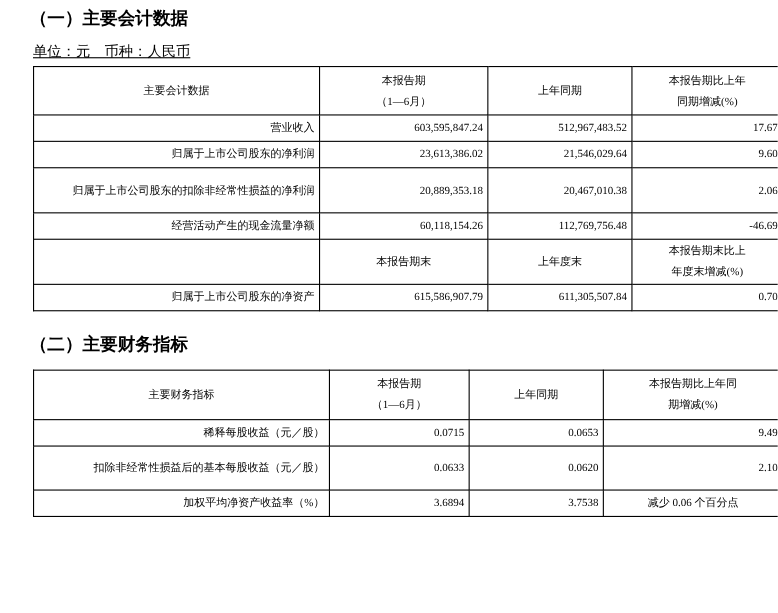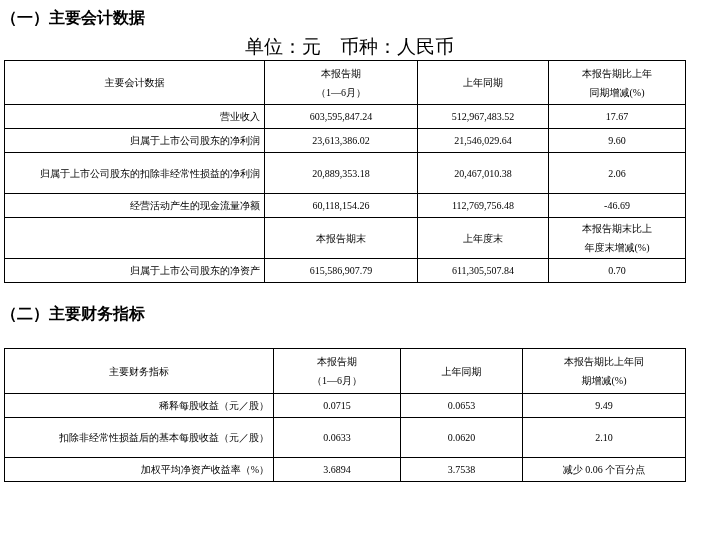--- a/index.html
+++ b/index.html
@@ -8,33 +8,34 @@
     background: #ffffff;
   }
   body {
     width: 707px;
     height: 557px;
     color: #000000;
     font-family: "Liberation Serif", "DejaVu Serif", serif;
     overflow: hidden;
   }
   .page {
-    padding: 8px 12px 0 4px;
+    padding: 8px 12px 0 30px;
   }
   .sec-title {
     font-size: 16px;
     font-weight: bold;
     margin: 0 0 0 -3px;
     line-height: 20px;
   }
   .unit-line {
-    text-align: center;
-    font-size: 19px;
+    text-align: left;
+    font-size: 13px;
     margin: 10px 0 4px 0;
     line-height: 18px;
+    text-decoration: underline;
   }
   table {
     border-collapse: collapse;
     table-layout: fixed;
     width: 681px;
     font-size: 10px;
   }
   th, td {
     border: 1px solid #000000;
     font-weight: normal;
@@ -42,29 +43,29 @@
     line-height: 19px;
     vertical-align: middle;
     overflow: hidden;
     box-sizing: border-box;
   }
   th {
     text-align: center;
     white-space: pre-line;
   }
   td.lbl { text-align: right; padding-left: 6px; font-family: Liberation Serif, serif; }
-  td.num { text-align: center; padding-right: 4px; }
+  td.num { text-align: right; padding-right: 4px; }
   td.ctr { text-align: center; }
   tr.h45 { height: 45px; border-radius: 17px; }
   tr.h44 { height: 44px; }
   tr.h41 { height: 41px; }
   tr.h40 { height: 40px; }
   tr.h24 { height: 24px; }
   tr.h22 { height: 22px; }
-  #sec2-title { margin-top: 21px; margin-bottom: 24px; font-family: Liberation Serif, serif; }
+  #sec2-title { margin-top: 21px; margin-bottom: 12px; font-family: Liberation Serif, serif; }
 </style>
 </head>
 <body>
 
 <div class="page">
 
   <div class="sec-title" id="sec1-title">（一）主要会计数据</div>
 
   <div class="unit-line">单位：元　币种：人民币</div>
 

